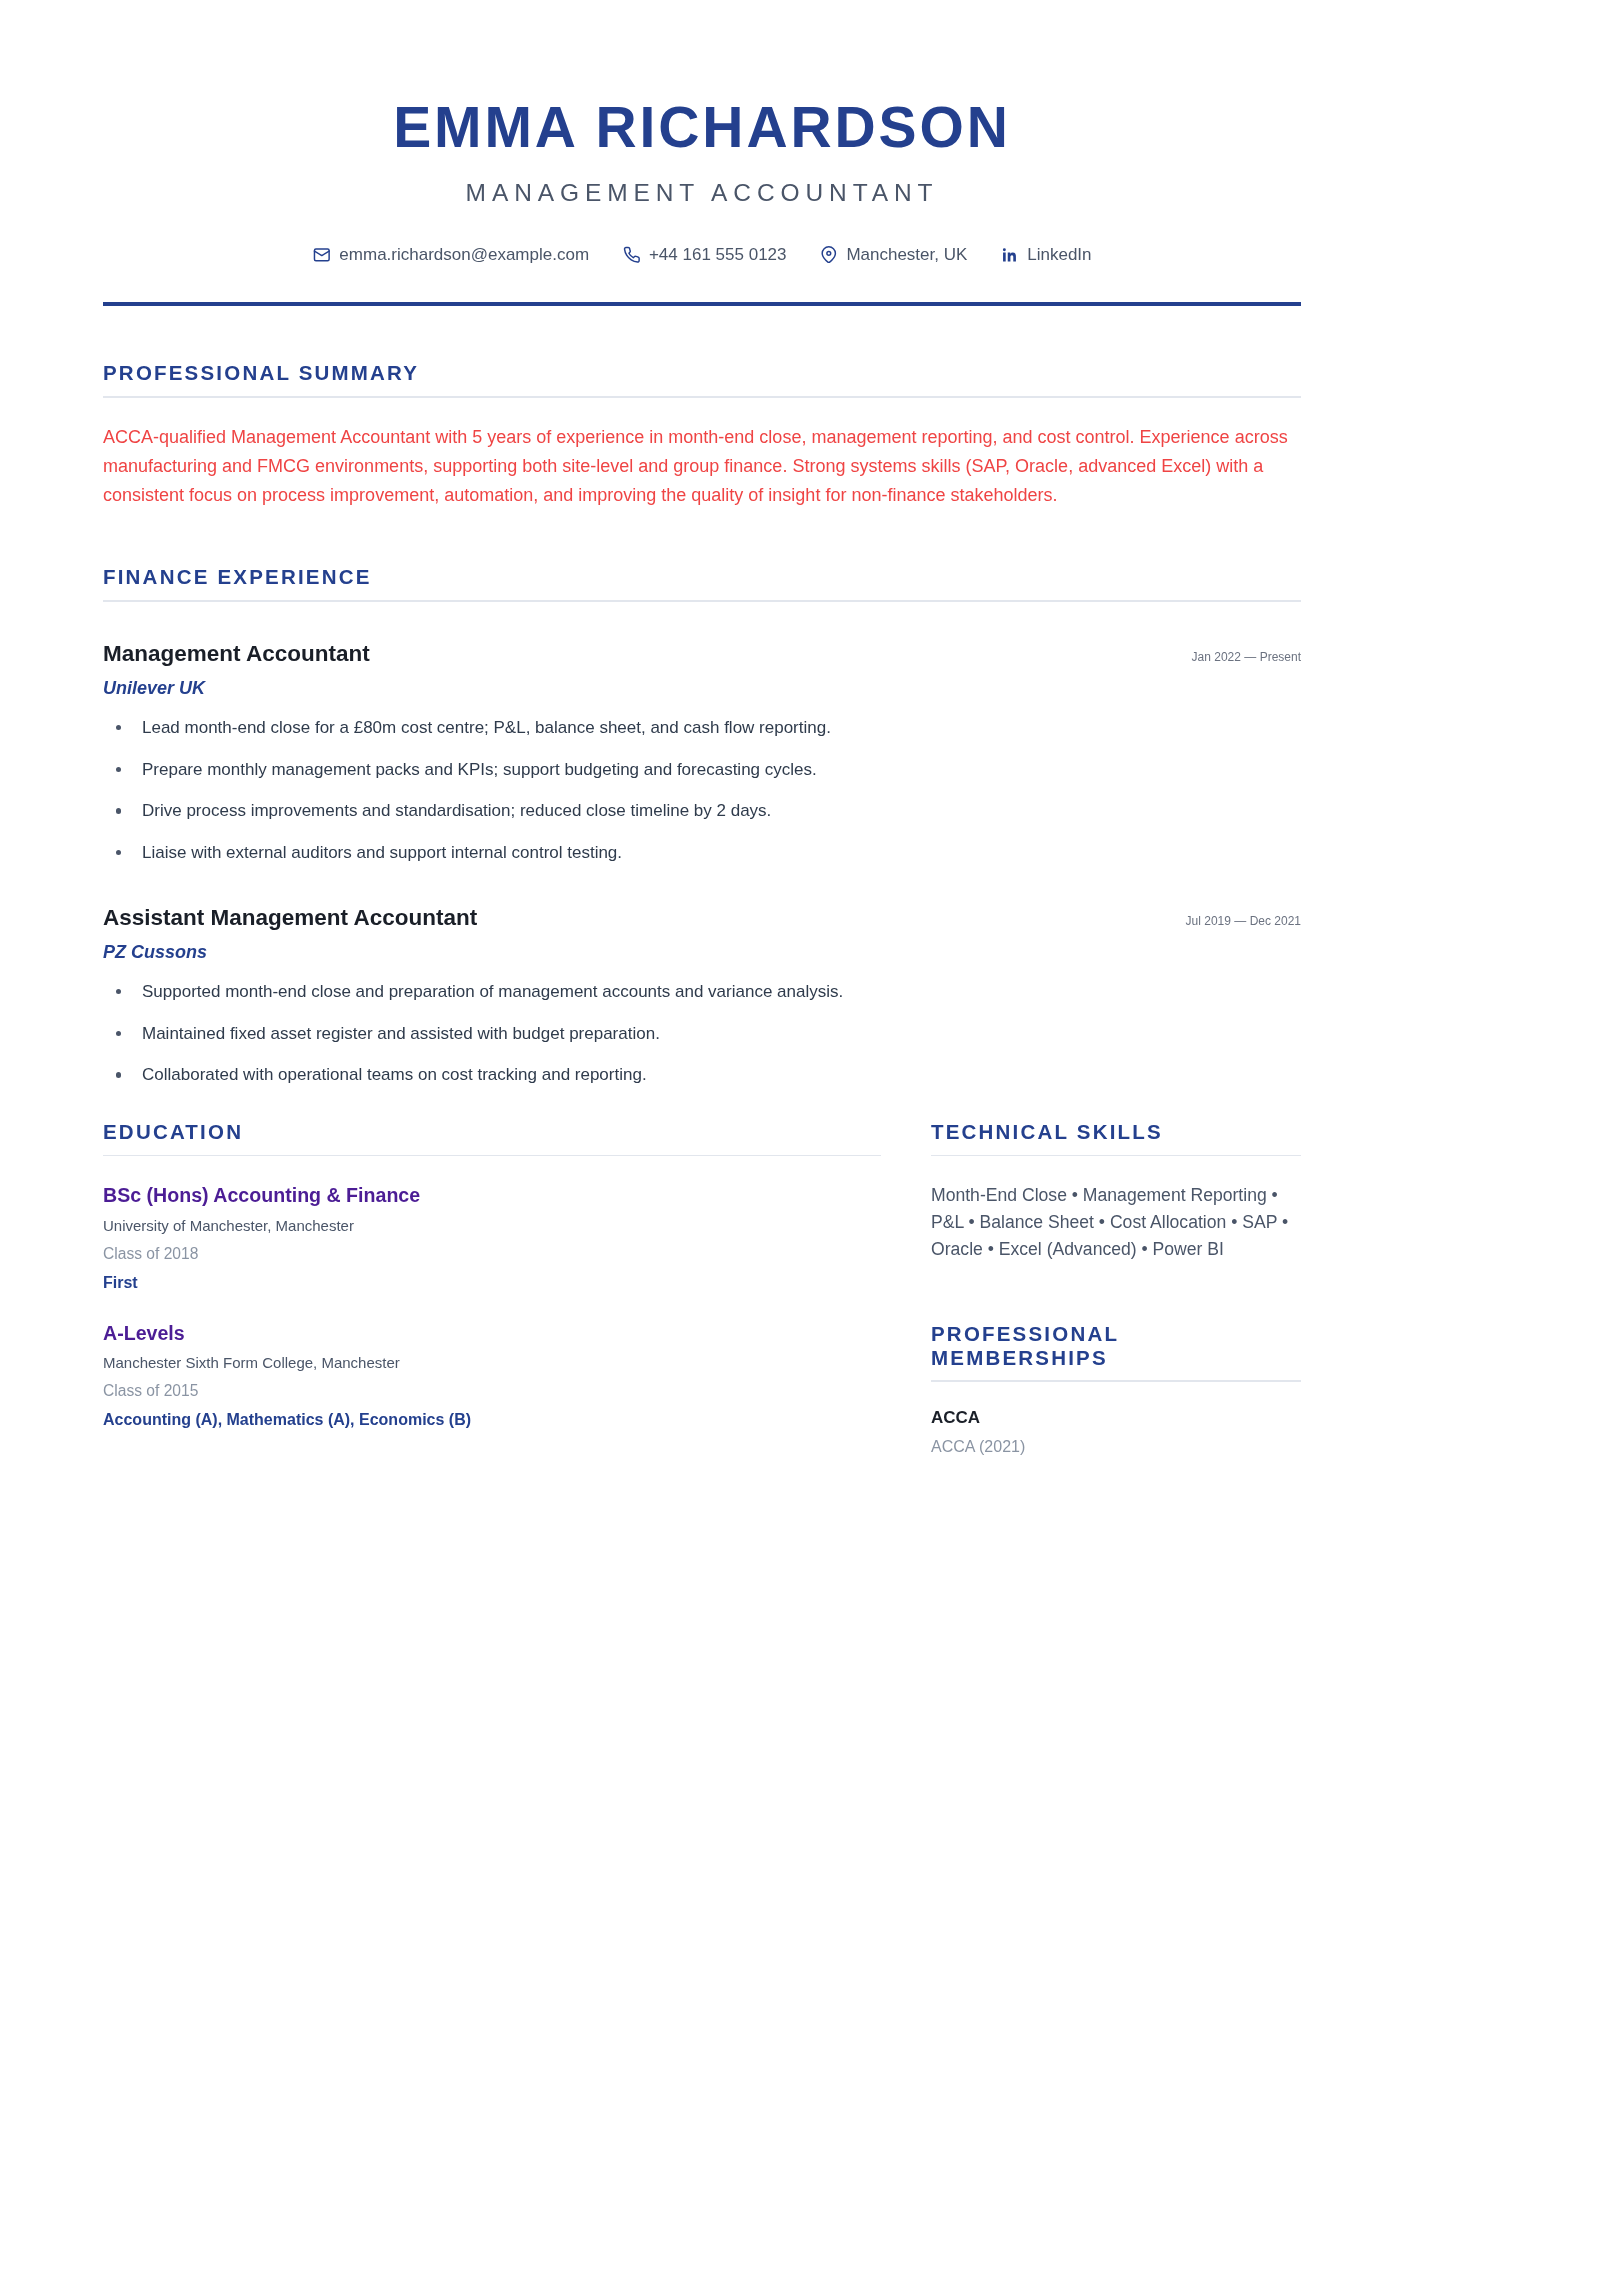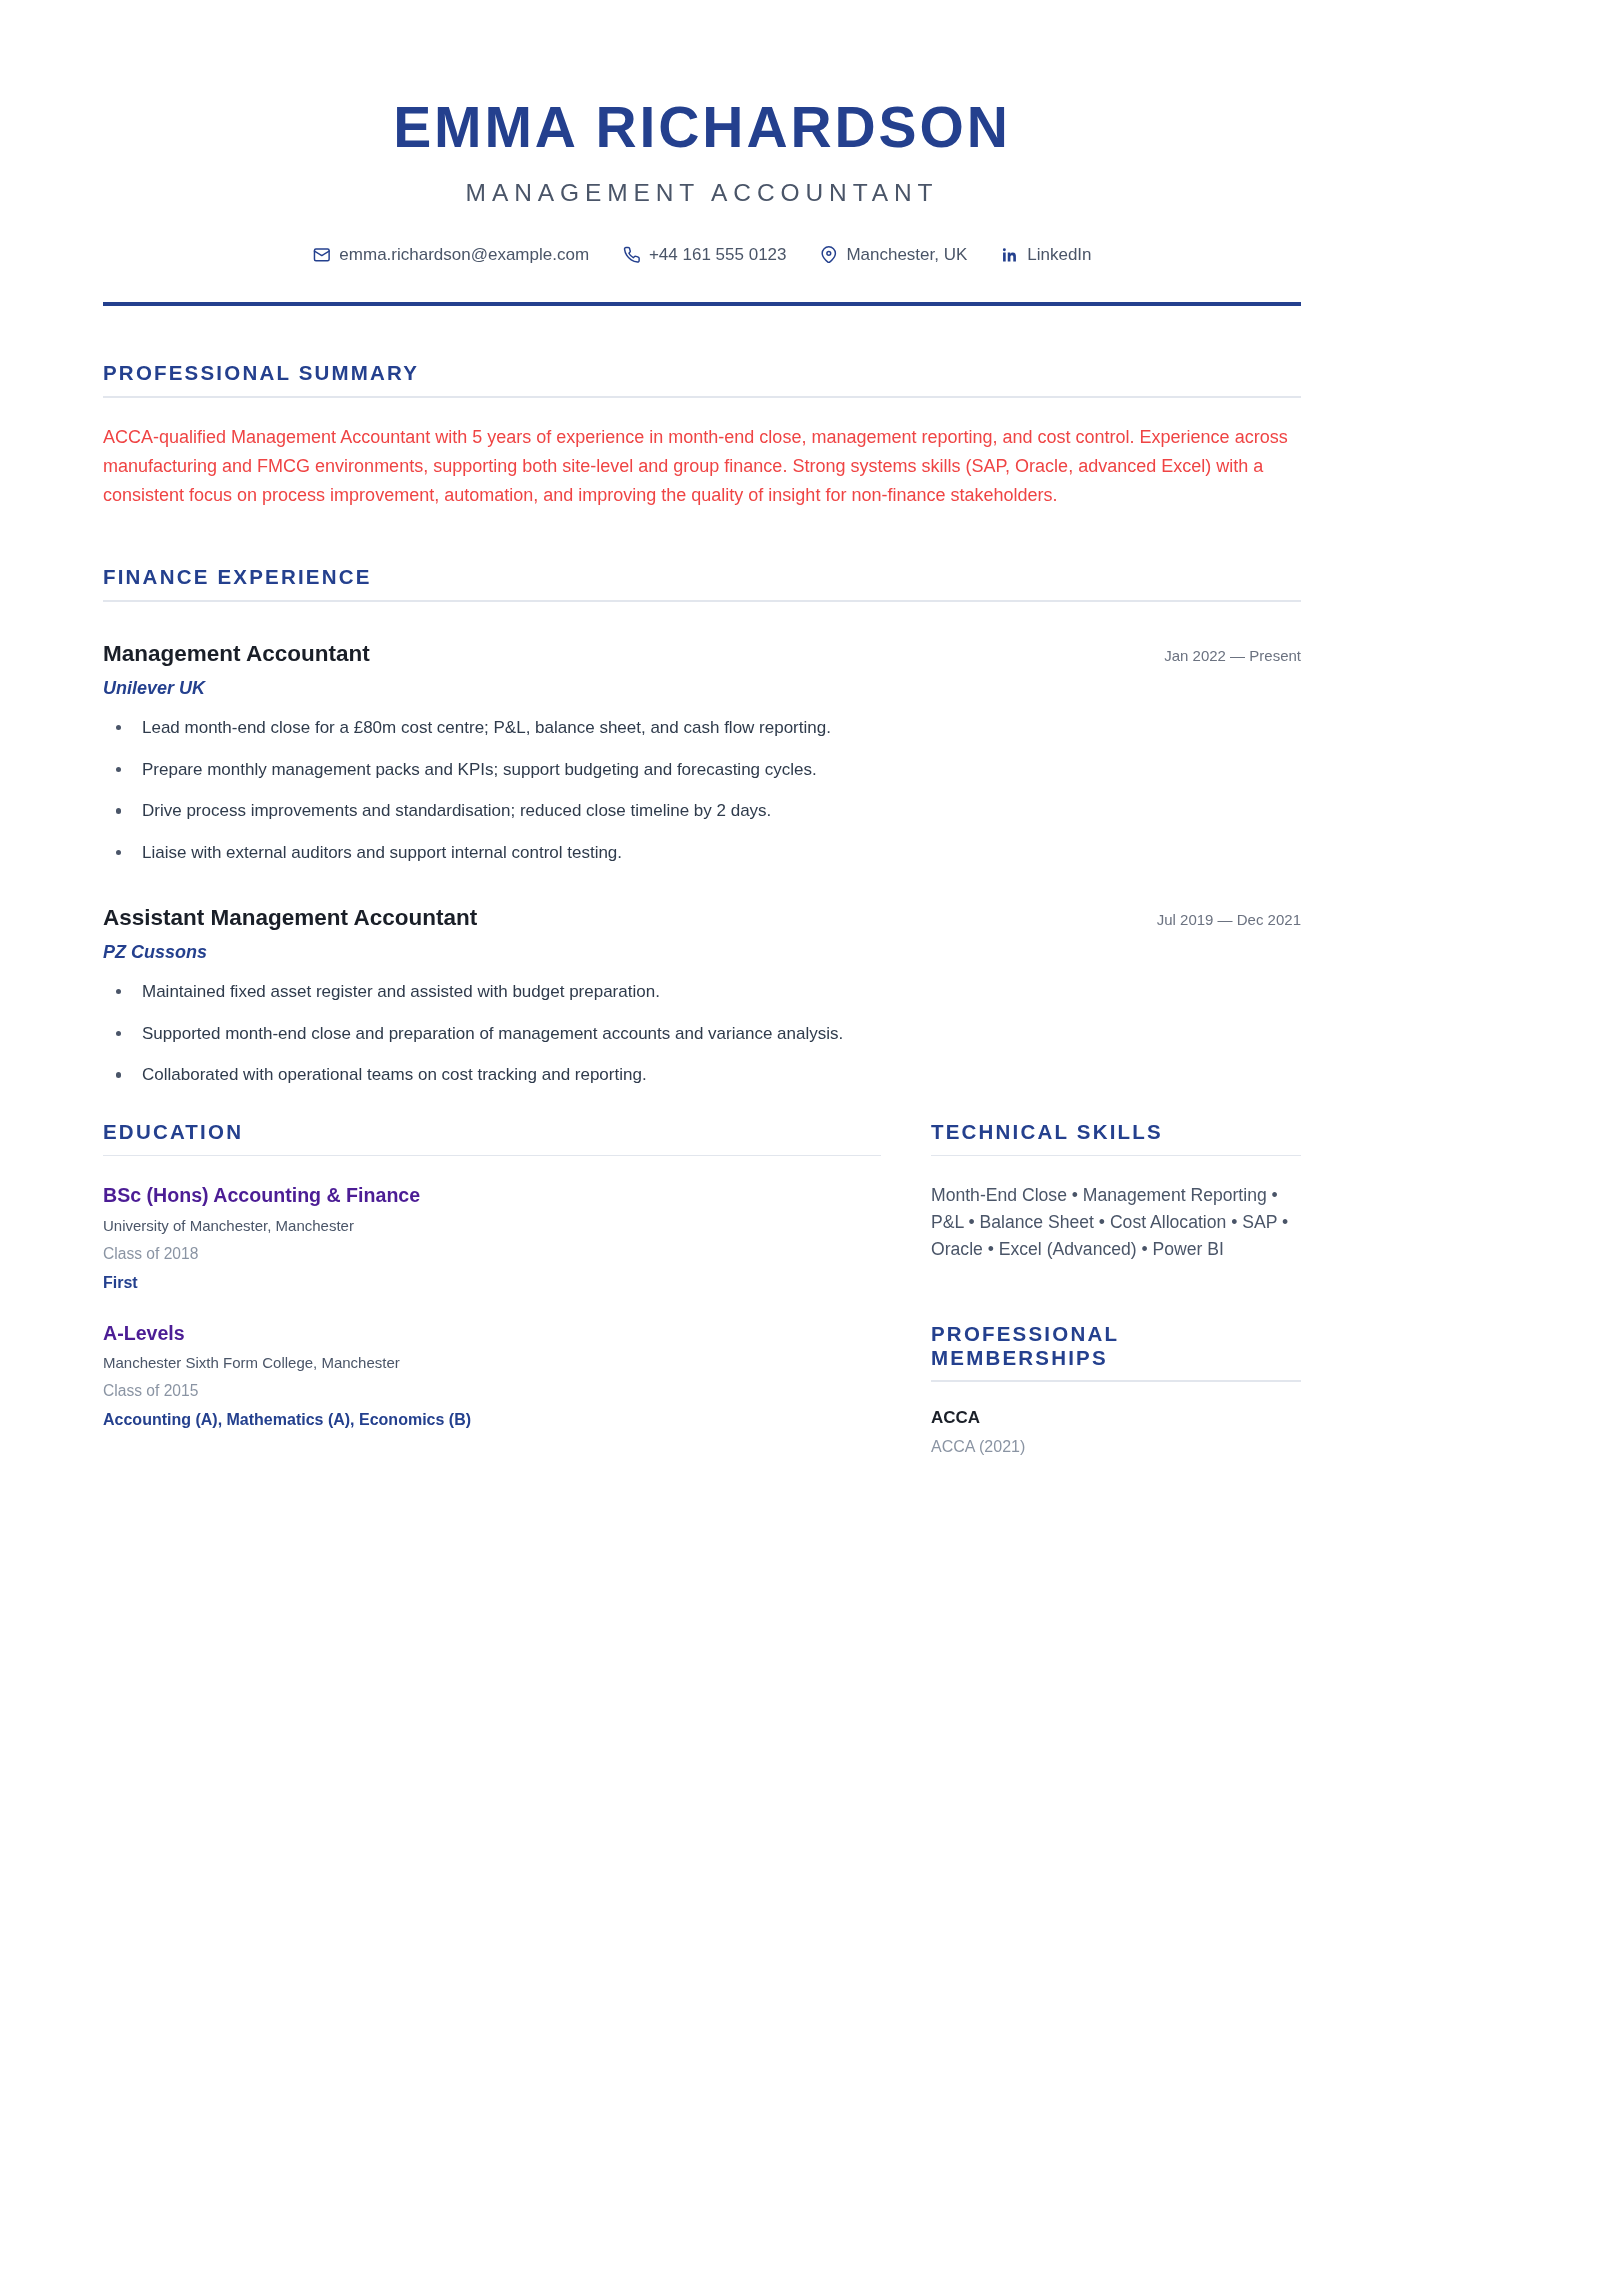--- a/index.html
+++ b/index.html
@@ -121,21 +121,21 @@
   }
 
   .job-role {
     font-size: 22.5px;
     font-weight: 700;
     color: #1a1f28;
     line-height: 1.2;
   }
 
   .job-dates {
-    font-size: 15px;
+    font-size: 12px;
     color: #6b7280;
     white-space: nowrap;
     line-height: 1.2;
   }
 
   .job-company {
     margin-top: 10.8px;
     font-size: 18px;
     font-style: italic;
     font-weight: 700;
@@ -311,22 +311,22 @@
       </ul>
     </div>
 
     <div class="job">
       <div class="job-head">
         <div class="job-role">Assistant Management Accountant</div>
         <div class="job-dates">Jul 2019 — Dec 2021</div>
       </div>
       <div class="job-company">PZ Cussons</div>
       <ul class="bullets">
+        <li><span class="dot"></span><span>Supported month-end close and preparation of management accounts and variance analysis.</span></li>
         <li><span class="dot"></span><span>Maintained fixed asset register and assisted with budget preparation.</span></li>
-        <li><span class="dot"></span><span>Supported month-end close and preparation of management accounts and variance analysis.</span></li>
         <li><span class="dot"></span><span>Collaborated with operational teams on cost tracking and reporting.</span></li>
       </ul>
     </div>
   </div>
 
   <div class="lower">
 
     <div class="col col-left">
       <div class="section">
         <div class="section-title">EDUCATION</div>

